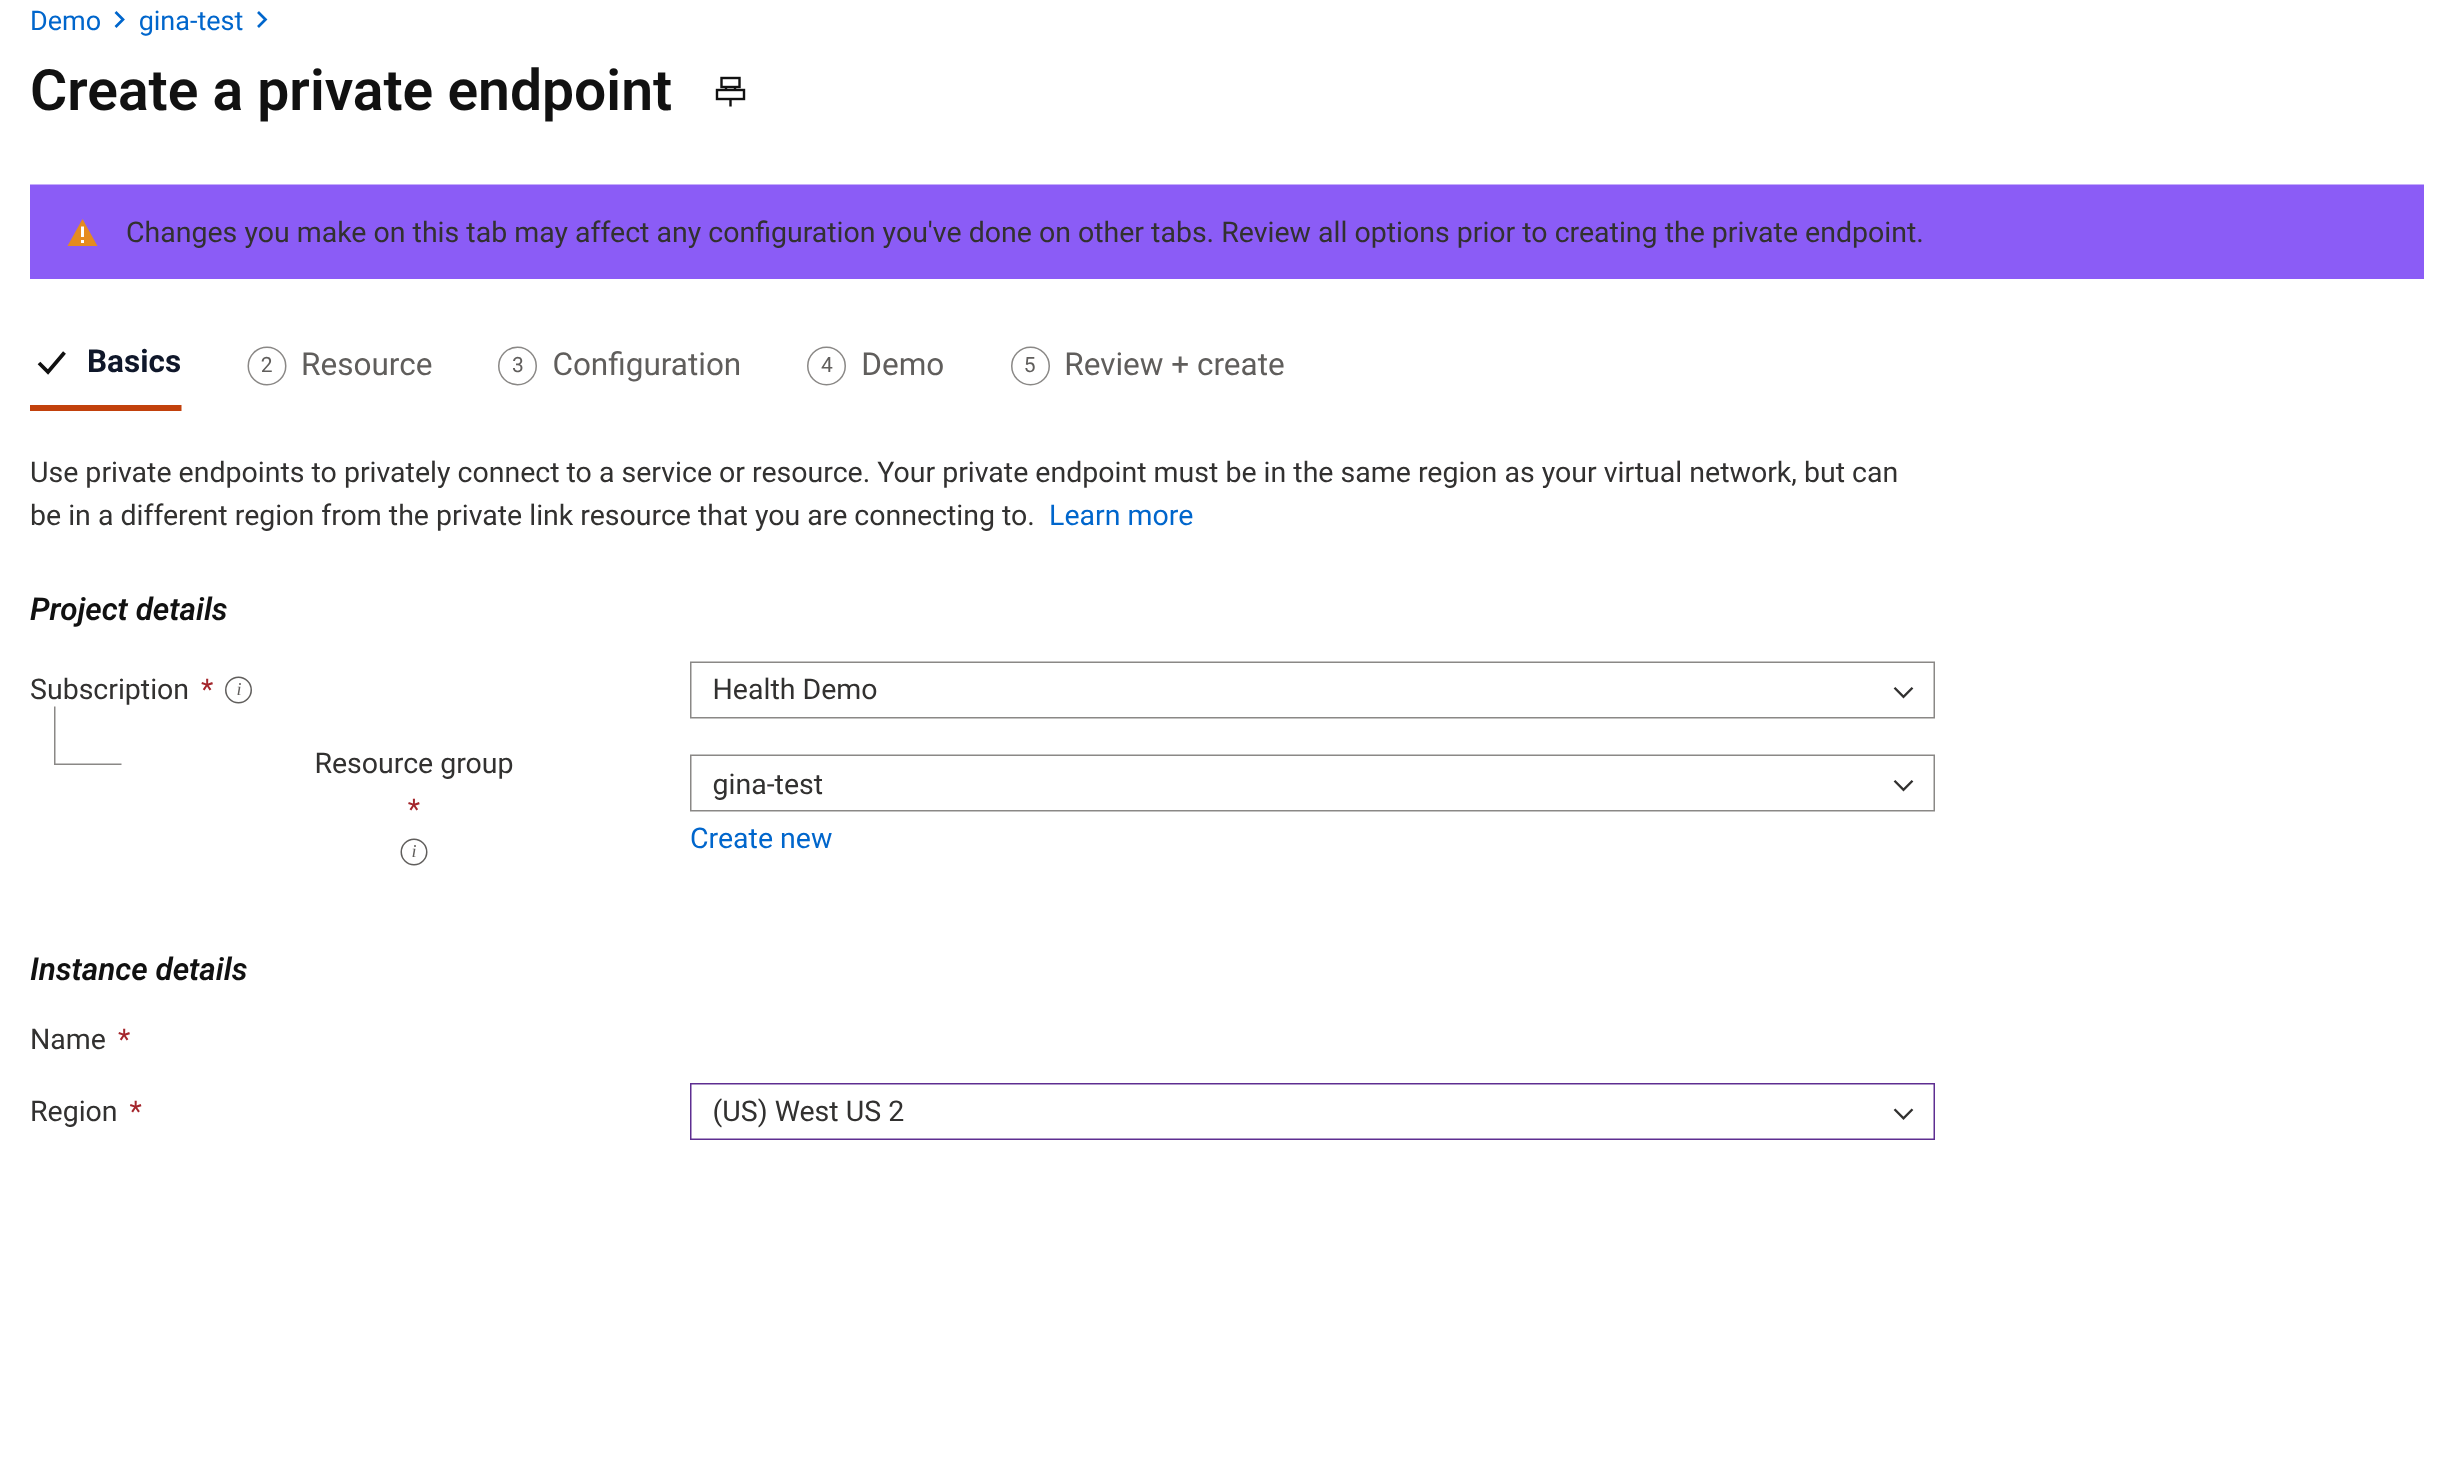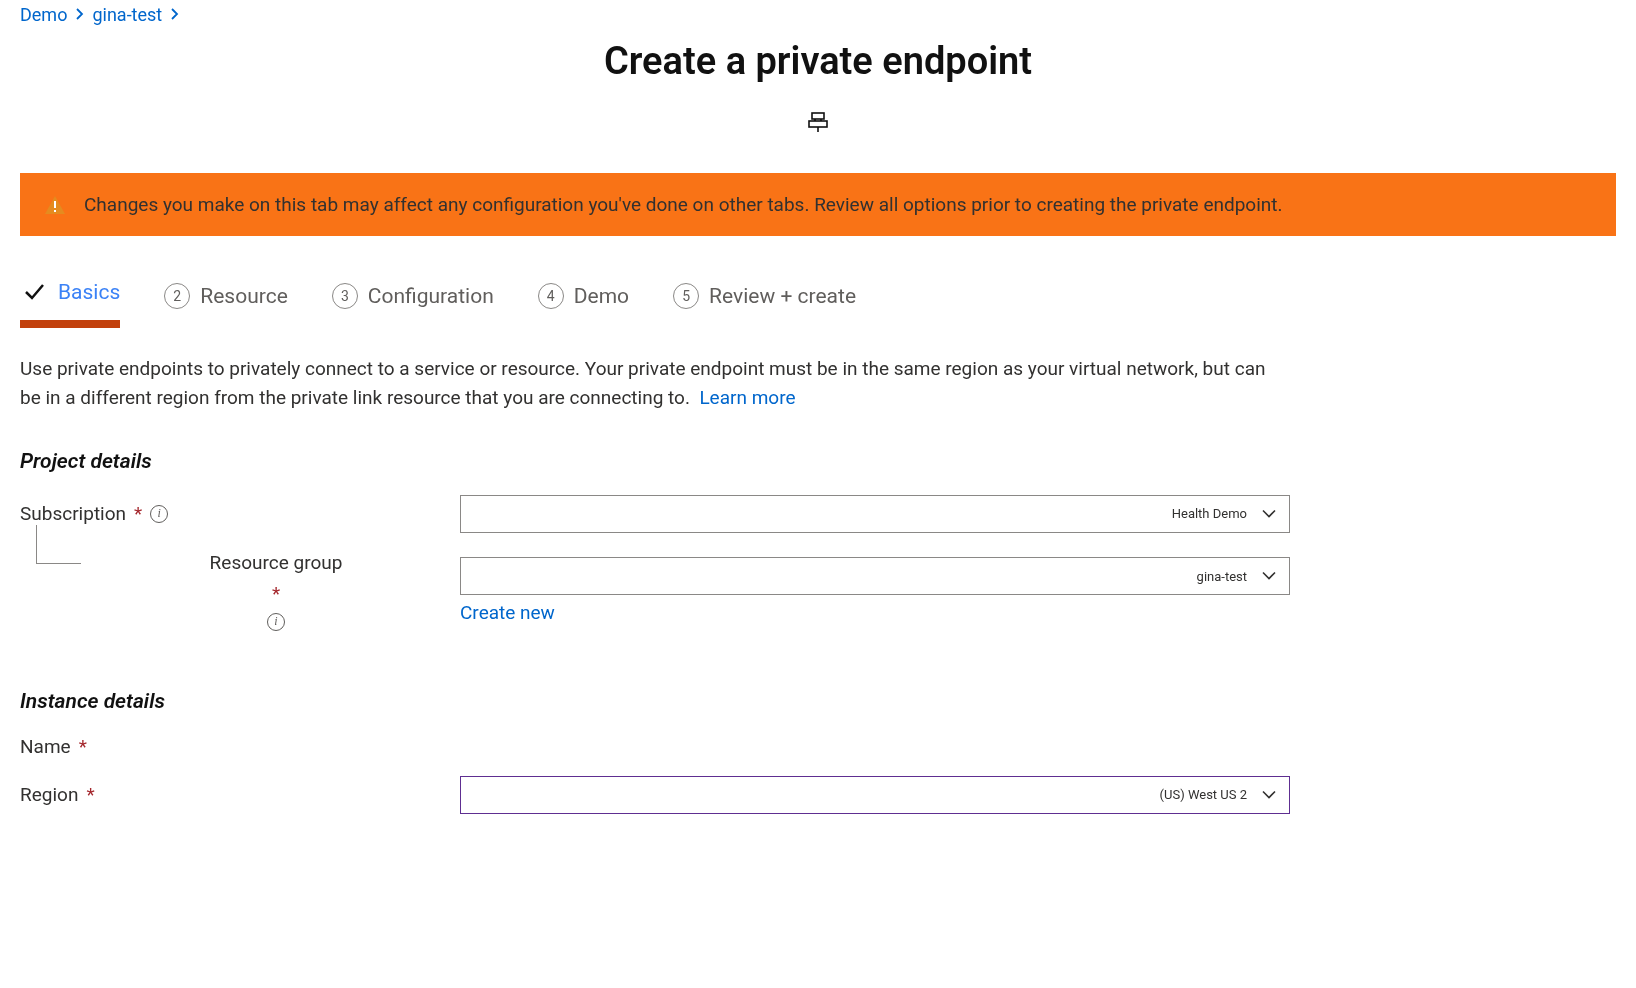--- a/index.html
+++ b/index.html
@@ -25,31 +25,30 @@
   }
   .breadcrumb .chev {
     color: #0066cc;
     font-size: 14px;
   }
   .title-row {
     display: flex;
     align-items: center;
     gap: 28px;
     margin-bottom: 40px;
-    flex-direction: column;
   }
   h1 {
     font-size: 38px;
     font-weight: 600;
     color: #111;
     margin: 0;
   }
   .pin-icon { display: inline-flex; }
   .warning-banner {
-    background: #f97316;
+    background: #8b5cf6;
     padding: 20px 24px;
     display: flex;
     align-items: center;
     gap: 18px;
     margin-bottom: 42px;
     font-size: 19px;
     color: #323130;
   }
   .warn-tri { display:inline-flex; }
   .tabs {
@@ -62,23 +61,23 @@
   .tab {
     display: flex;
     align-items: center;
     gap: 10px;
     padding-bottom: 14px;
     font-size: 21px;
     color: #605e5c;
     cursor: pointer;
   }
   .tab.active {
-    color: #3b82f6;
-    font-weight: 400;
-    border-bottom: 8px solid #c2410c;
+    color: #0f172a;
+    font-weight: 700;
+    border-bottom: 4px solid #c2410c;
     margin-bottom: -1px;
   }
   .tab .circle-num {
     width: 26px; height: 26px;
     border: 1.5px solid #8a8886;
     border-radius: 50%;
     display: inline-flex;
     align-items: center;
     justify-content: center;
     font-size: 14px;
@@ -153,24 +152,23 @@
   }
   .field-col { flex: 1; max-width: 830px; }
   .select-box, .text-box {
     position: relative;
     border: 1px solid #8a8886;
     background: #fff;
     height: 38px;
     padding: 0 42px 0 14px;
     display: flex;
     align-items: center;
-    font-size: 13px;
+    font-size: 19px;
     color: #323130;
     width: 100%;
-    justify-content: flex-end;
   }
   .select-box.focused {
     border: 1.5px solid #5e2e91;
   }
   .select-box .chev-down {
     position: absolute;
     right: 12px;
     top: 50%;
     transform: translateY(-50%);
   }

